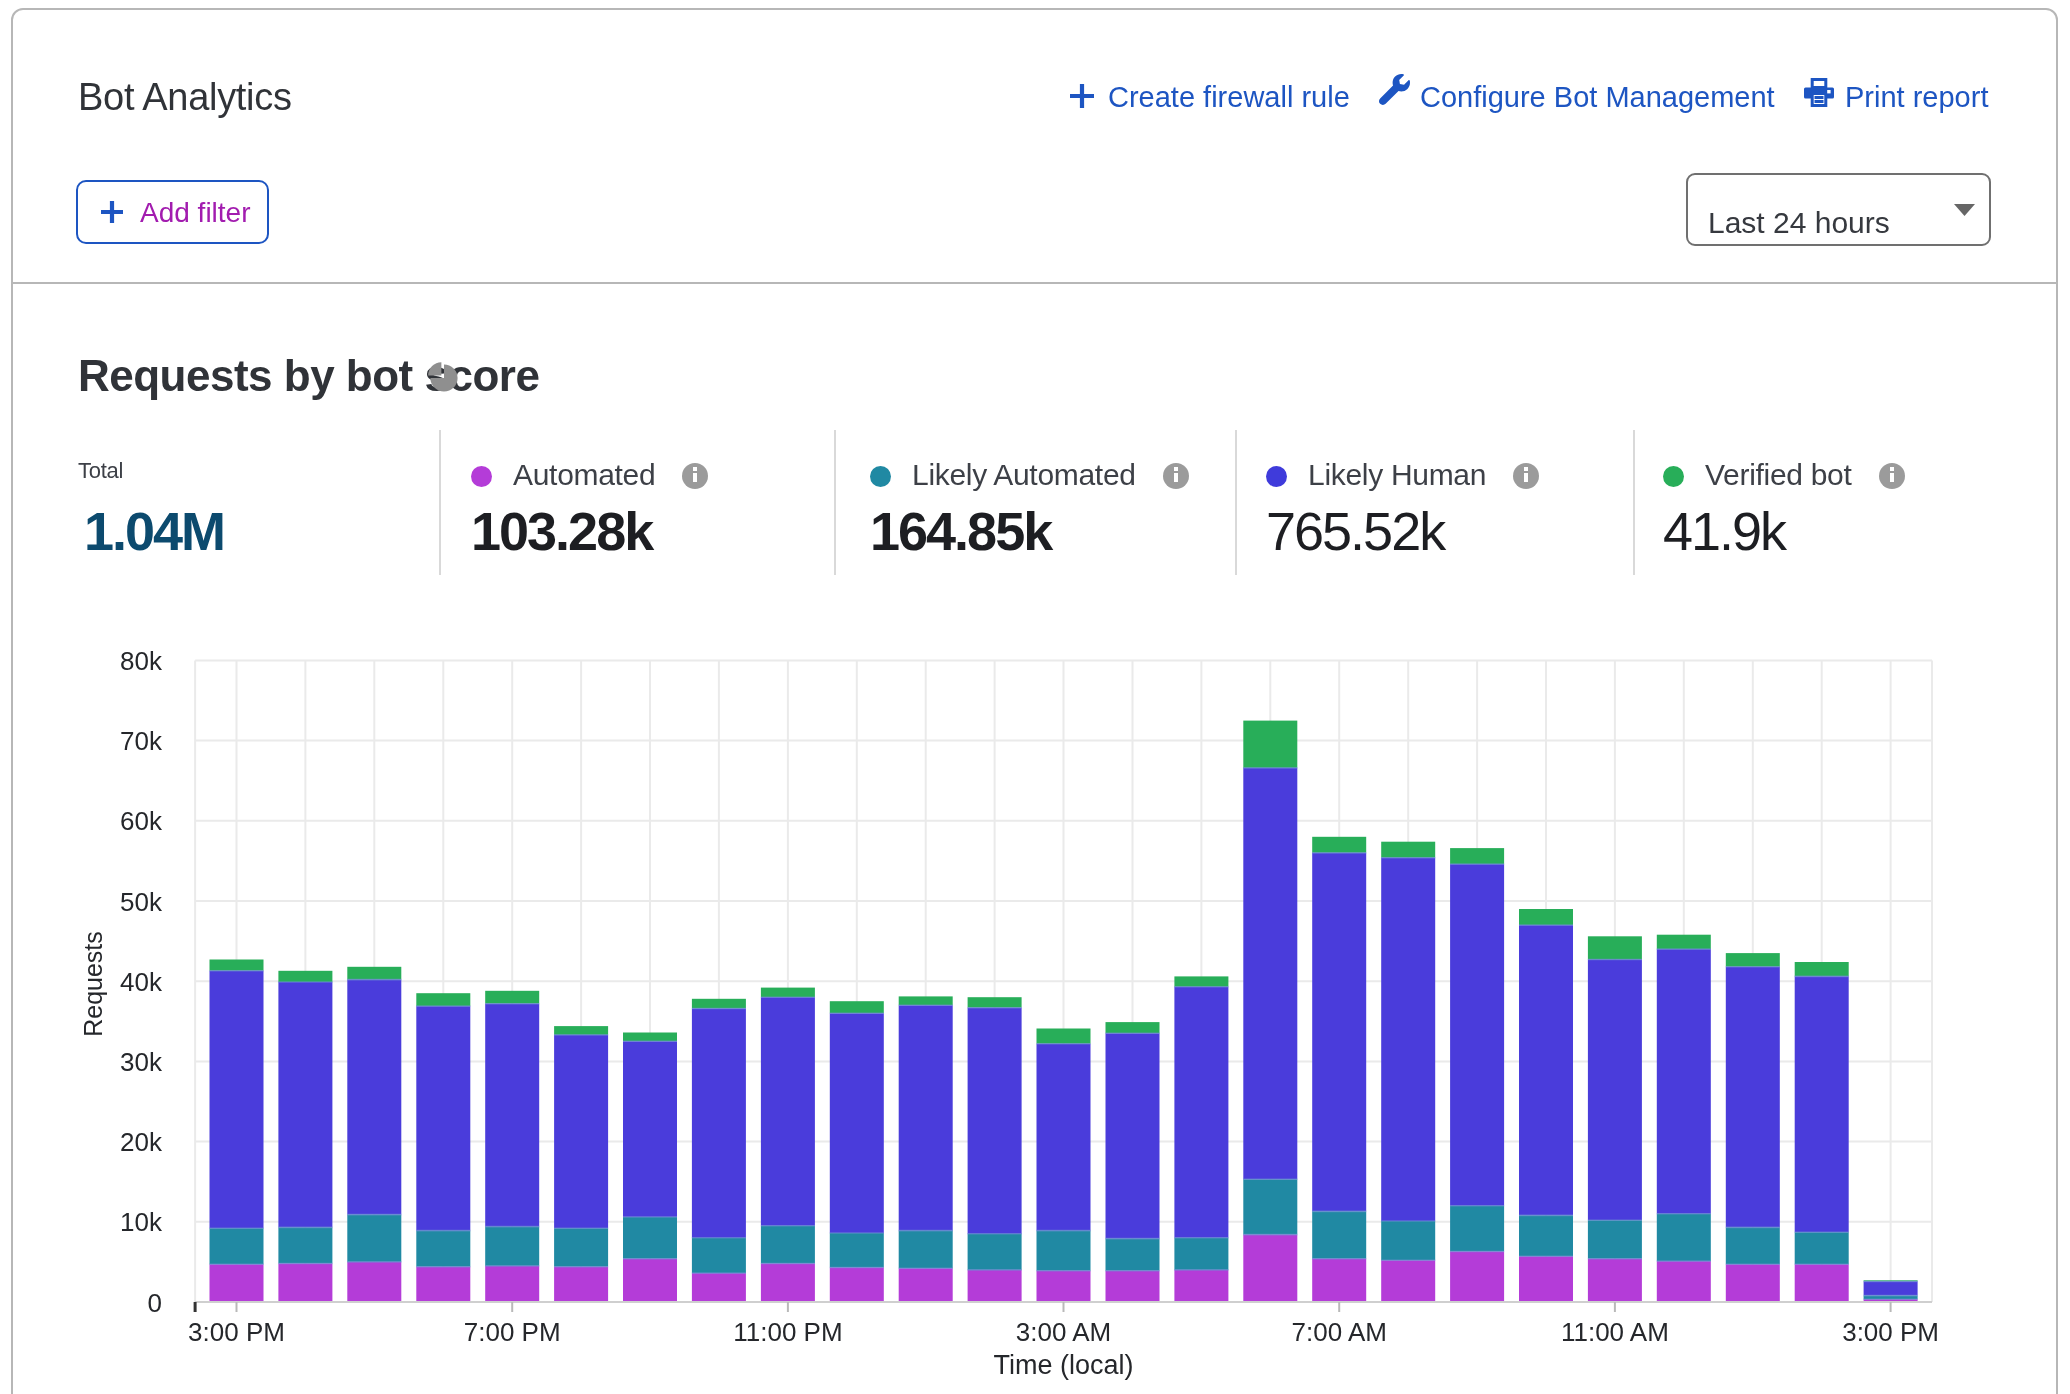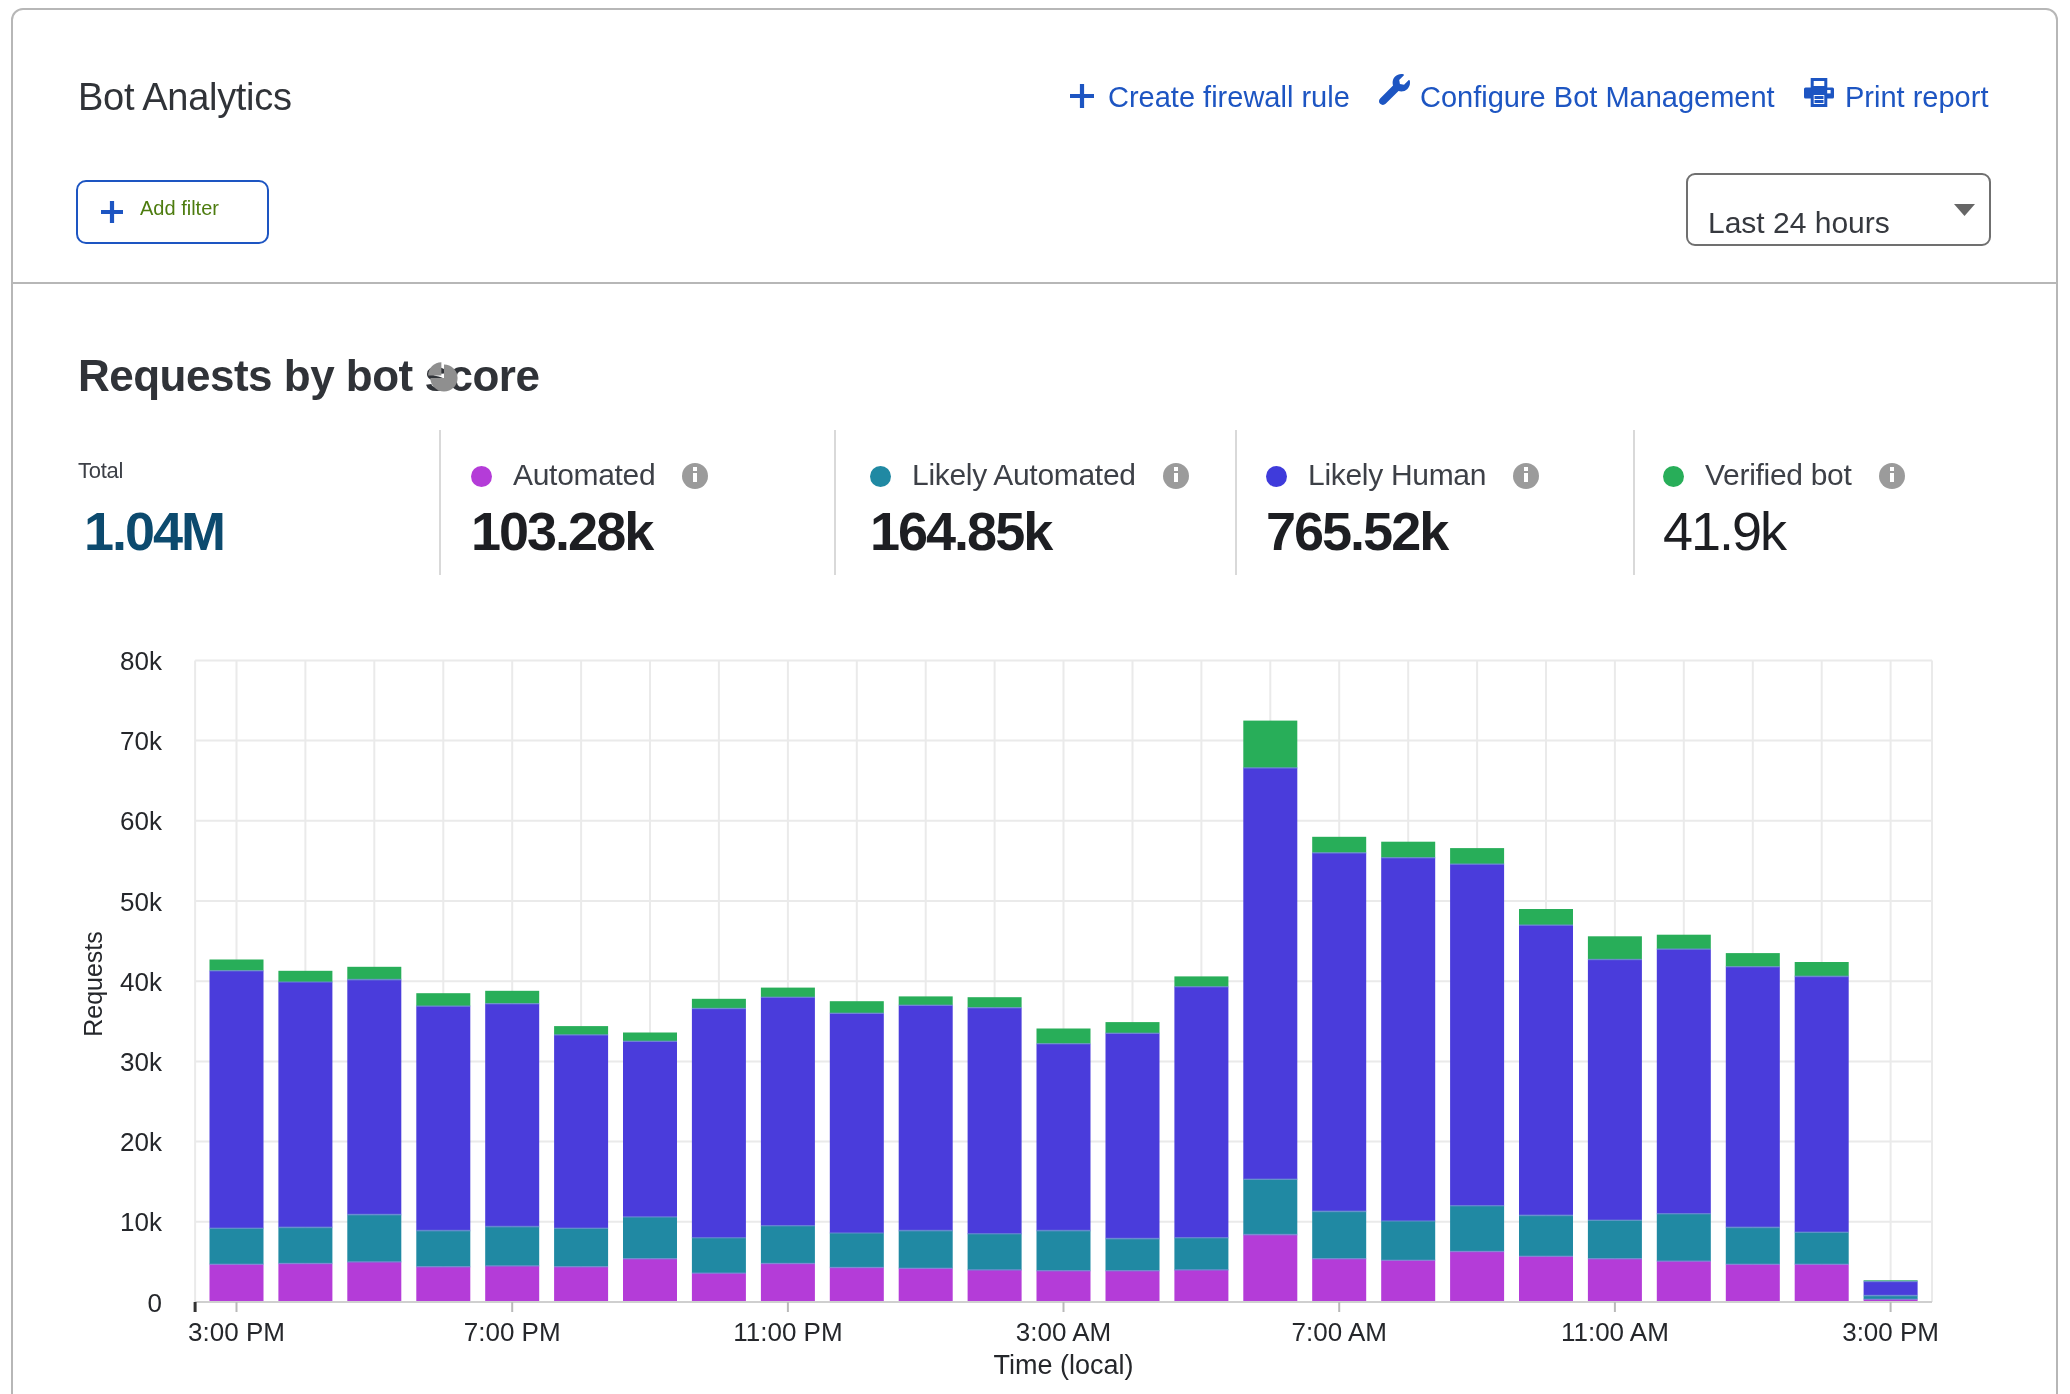--- a/index.html
+++ b/index.html
@@ -25,42 +25,42 @@
 <rect x="9.2" y="15.5" width="13.6" height="12" fill="#fff" stroke="#1d55c2" stroke-width="3"></rect>
 <path d="M11.5 19.5h9M11.5 23.5h9" stroke="#1d55c2" stroke-width="2.8"></path>
 <rect x="24.2" y="12" width="3.4" height="3.4" fill="#fff"></rect>
   </svg>
 <div class="abs" style="left:1845px;top:81px;font-size:29px;color:#1d55c2">Print report</div>
 
 <div class="abs" style="left:76px;top:180px;width:193px;height:64px;border:2.5px solid #1d55c2;border-radius:10px;box-sizing:border-box"></div>
 <svg width="30" height="30" viewBox="-15.0 -15.0 30 30" style="position:absolute;left:97.0px;top:197.0px">
     <path d="M-11.0 0H11.0M0 -11.0V11.0" stroke="#1d55c2" stroke-width="4.2"></path>
   </svg>
-<div class="abs" style="left:140px;top:197px;font-size:20px;color:#4d7c0f">Add filter</div>
+<div class="abs" style="left:140px;top:197px;font-size:28px;color:#a21caf">Add filter</div>
 
 <div class="abs" style="left:1686px;top:173px;width:305px;height:73px;border:2px solid #707070;border-radius:9px;box-sizing:border-box"></div>
 <div class="abs" style="left:1708px;top:206px;font-size:30px;color:#36393f">Last 24 hours</div>
 <svg width="23" height="14" viewBox="0 0 23 14" class="abs" style="left:1953px;top:203px">
     <path d="M1 1h21l-10.5 12z" fill="#666"></path>
   </svg>
 
 <div class="abs" style="left:78px;top:351px;font-size:44px;font-weight:bold;color:#303338;letter-spacing:-0.5px">Requests by bot score</div>
 <svg width="36" height="36" viewBox="-18 -18 36 36" style="position:absolute;left:426px;top:360px">
 <path d="M0 -13.6 A13.6 13.6 0 1 1 -13.6 0 L0 0 Z" fill="#8f8f8f"></path>
 <path d="M-15.8 -2.6 A13.2 13.2 0 0 1 -2.6 -15.8 L-2.6 -2.6 Z" fill="#8f8f8f"></path>
   </svg>
 
 <div style="position:absolute;left:78px;top:458px;white-space:nowrap"><span style="font-size:22px;color:#3d4047;letter-spacing:-0.3px">Total</span></div>
 <div style="position:absolute;left:84px;top:500px;font-size:54px;font-weight:bold;color:#0c4a6e;letter-spacing:-2px;white-space:nowrap">1.04M</div>
 <div style="position:absolute;left:471px;top:458px;white-space:nowrap"><span style="display:inline-block;width:21px;height:21px;border-radius:50%;background:#b43cd8;margin-right:21px;vertical-align:-2px"></span><span style="font-size:30px;color:#3d4047;letter-spacing:-0.3px">Automated</span><span style="display:inline-block;width:26px;height:26px;border-radius:50%;background:#9b9b9b;margin-left:27px;vertical-align:-4px;position:relative"><span style="position:absolute;left:11px;top:4px;width:4px;height:4px;background:#fff"></span><span style="position:absolute;left:11px;top:10px;width:4px;height:9px;background:#fff"></span></span></div>
 <div style="position:absolute;left:471px;top:500px;font-size:54px;font-weight:bold;color:#1d1e22;letter-spacing:-2px;white-space:nowrap">103.28k</div>
 <div style="position:absolute;left:870px;top:458px;white-space:nowrap"><span style="display:inline-block;width:21px;height:21px;border-radius:50%;background:#2089a3;margin-right:21px;vertical-align:-2px"></span><span style="font-size:30px;color:#3d4047;letter-spacing:-0.3px">Likely Automated</span><span style="display:inline-block;width:26px;height:26px;border-radius:50%;background:#9b9b9b;margin-left:27px;vertical-align:-4px;position:relative"><span style="position:absolute;left:11px;top:4px;width:4px;height:4px;background:#fff"></span><span style="position:absolute;left:11px;top:10px;width:4px;height:9px;background:#fff"></span></span></div>
 <div style="position:absolute;left:870px;top:500px;font-size:54px;font-weight:bold;color:#1d1e22;letter-spacing:-2px;white-space:nowrap">164.85k</div>
 <div style="position:absolute;left:1266px;top:458px;white-space:nowrap"><span style="display:inline-block;width:21px;height:21px;border-radius:50%;background:#3f3bdb;margin-right:21px;vertical-align:-2px"></span><span style="font-size:30px;color:#3d4047;letter-spacing:-0.3px">Likely Human</span><span style="display:inline-block;width:26px;height:26px;border-radius:50%;background:#9b9b9b;margin-left:27px;vertical-align:-4px;position:relative"><span style="position:absolute;left:11px;top:4px;width:4px;height:4px;background:#fff"></span><span style="position:absolute;left:11px;top:10px;width:4px;height:9px;background:#fff"></span></span></div>
-<div style="position:absolute;left:1266px;top:500px;font-size:54px;font-weight:bold;color:#1d1e22;letter-spacing:-2px;white-space:nowrap">765.52k</div>
+<div style="position:absolute;left:1266px;top:500px;font-size:54px;font-weight:normal;color:#1d1e22;letter-spacing:-2px;white-space:nowrap">765.52k</div>
 <div style="position:absolute;left:1663px;top:458px;white-space:nowrap"><span style="display:inline-block;width:21px;height:21px;border-radius:50%;background:#28ae59;margin-right:21px;vertical-align:-2px"></span><span style="font-size:30px;color:#3d4047;letter-spacing:-0.3px">Verified bot</span><span style="display:inline-block;width:26px;height:26px;border-radius:50%;background:#9b9b9b;margin-left:27px;vertical-align:-4px;position:relative"><span style="position:absolute;left:11px;top:4px;width:4px;height:4px;background:#fff"></span><span style="position:absolute;left:11px;top:10px;width:4px;height:9px;background:#fff"></span></span></div>
 <div style="position:absolute;left:1663px;top:500px;font-size:54px;font-weight:normal;color:#1d1e22;letter-spacing:-2px;white-space:nowrap">41.9k</div>
 <div style="position:absolute;left:438.7px;top:430px;width:2px;height:145px;background:#d9d9d9"></div>
 <div style="position:absolute;left:833.9px;top:430px;width:2px;height:145px;background:#d9d9d9"></div>
 <div style="position:absolute;left:1234.9px;top:430px;width:2px;height:145px;background:#d9d9d9"></div>
 <div style="position:absolute;left:1633.0px;top:430px;width:2px;height:145px;background:#d9d9d9"></div>
 
 <svg width="2070" height="1394" viewBox="0 0 2070 1394" style="position:absolute;left:0;top:0" font-family="Liberation Sans, sans-serif">
 <line x1="195.1" y1="1221.8" x2="1932.0" y2="1221.8" stroke="#eaeaea" stroke-width="2"></line>
 <line x1="195.1" y1="1141.6" x2="1932.0" y2="1141.6" stroke="#eaeaea" stroke-width="2"></line>

